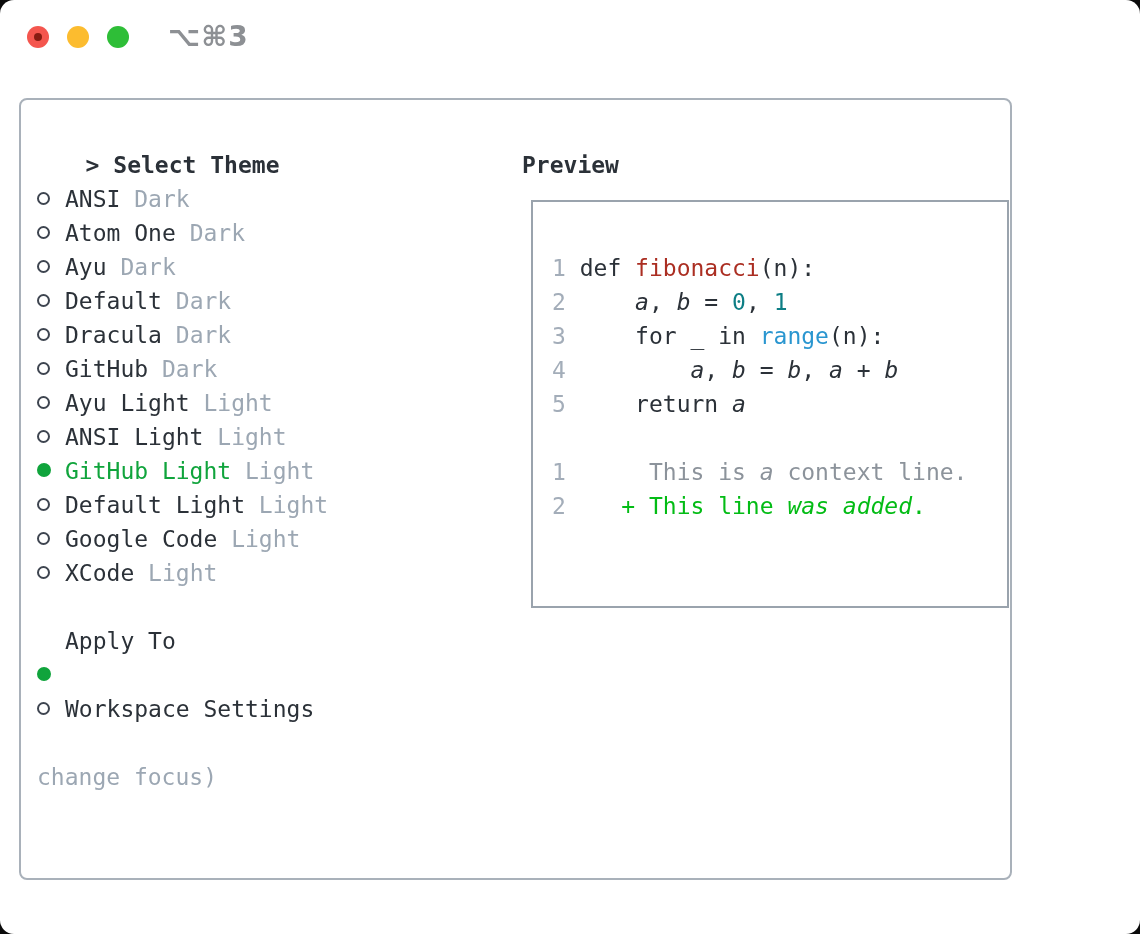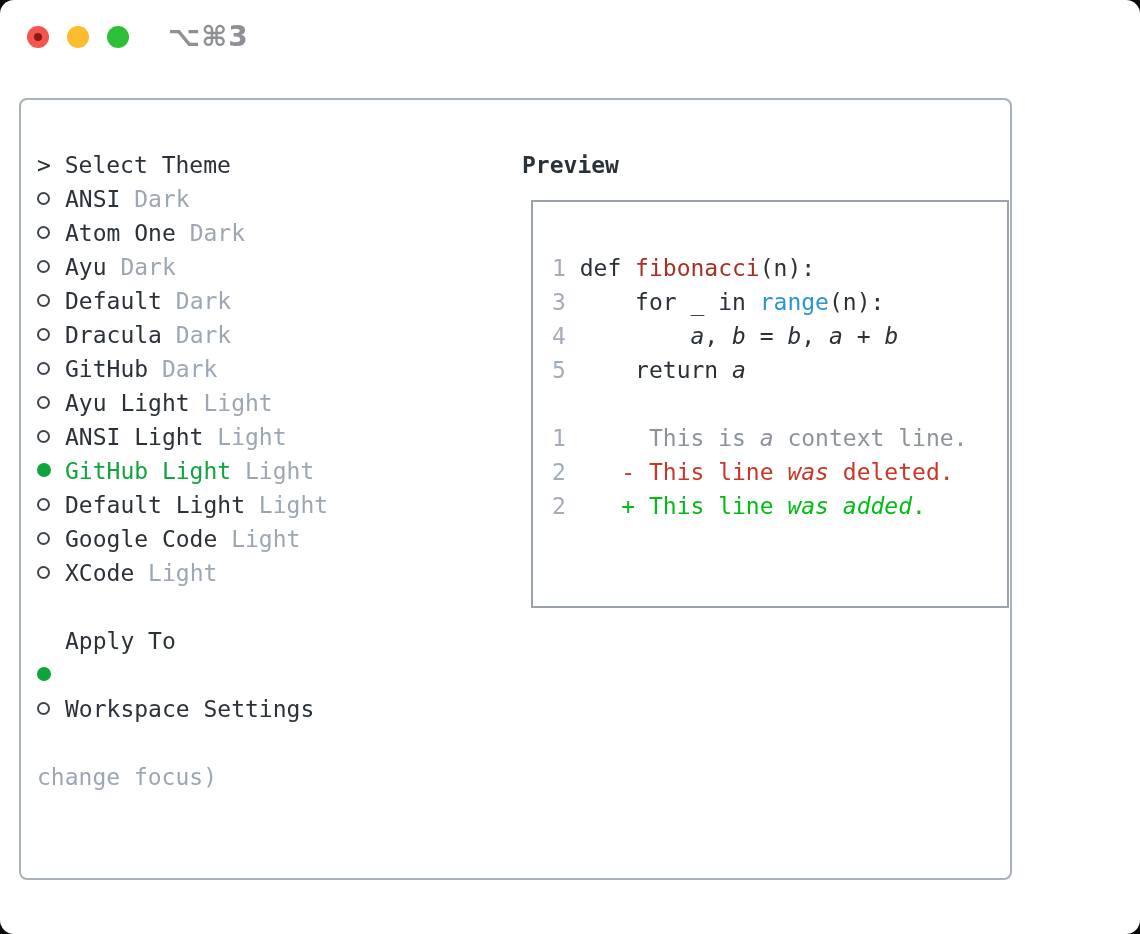--- a/index.html
+++ b/index.html
@@ -89,21 +89,21 @@
     line-height: 34px;
     font-size: 23px;
     white-space: pre;
     color: var(--text);
   }
   .left-col {
     position: absolute;
     left: 16px;
     top: 48px;
   }
-  .title-row { font-weight: normal; }
+  .title-row { font-weight: bold; text-align: center; }
   .bullet-cell {
     display: inline-block;
     width: 28px;
     vertical-align: baseline;
   }
   .ring {
     display: inline-block;
     width: 9px;
     height: 9px;
     border: 2px solid #3e4550;
@@ -186,23 +186,23 @@
           <div class="row apply-row"><span class="bullet-cell"><span class="ring"></span></span><span class="t-name">Workspace Settings</span></div>
         </div>
       <div class="row blank"></div>
       <div class="row hint-line">change focus)</div>
     </div>
 
     <div class="right-col">
       <div class="row preview-title">Preview</div>
       <div class="preview-box" id="preview-box">
           <div class="row"><span class="lnum">1 </span><span class="c-text">def </span><span class="c-function_red">fibonacci</span><span class="c-text">(n):</span></div>
+          <div class="row"><span class="lnum">2 </span><span class="c-text">    </span><span class="c-text i">a</span><span class="c-text">, </span><span class="c-text i">b</span><span class="c-text"> = </span><span class="c-number_teal">0</span><span class="c-text">, </span><span class="c-number_teal">1</span></div>
           <div class="row"><span class="lnum">3 </span><span class="c-text">    for _ in </span><span class="c-call_blue">range</span><span class="c-text">(n):</span></div>
           <div class="row"><span class="lnum">4 </span><span class="c-text">        </span><span class="c-text i">a</span><span class="c-text">, </span><span class="c-text i">b</span><span class="c-text"> = </span><span class="c-text i">b</span><span class="c-text">, </span><span class="c-text i">a</span><span class="c-text"> + </span><span class="c-text i">b</span></div>
           <div class="row"><span class="lnum">5 </span><span class="c-text">    return </span><span class="c-text i">a</span></div>
           <div class="row"></div>
           <div class="row"><span class="lnum">1 </span><span class="c-context_gray">     This is </span><span class="c-context_gray i">a</span><span class="c-context_gray"> context line.</span></div>
-          <div class="row"><span class="lnum">2 </span><span class="c-deleted_red">   - This line </span><span class="c-deleted_red i">was</span><span class="c-deleted_red"> deleted.</span></div>
           <div class="row"><span class="lnum">2 </span><span class="c-added_green">   + This line </span><span class="c-added_green i">was</span><span class="c-added_green"> </span><span class="c-added_green i">added</span><span class="c-added_green">.</span></div>
         </div>
     </div>
   </div>
 </div>
 
 </body></html>

